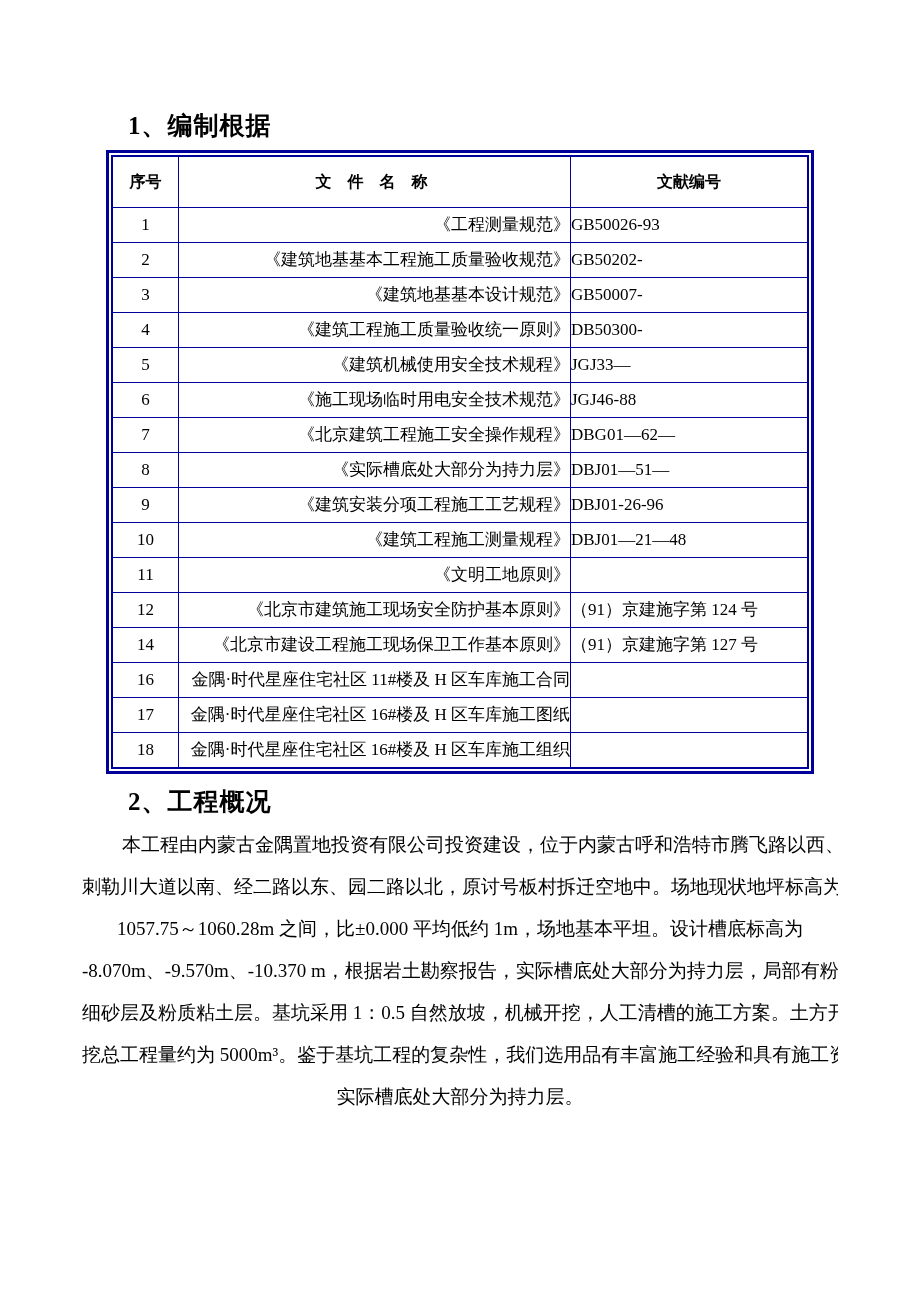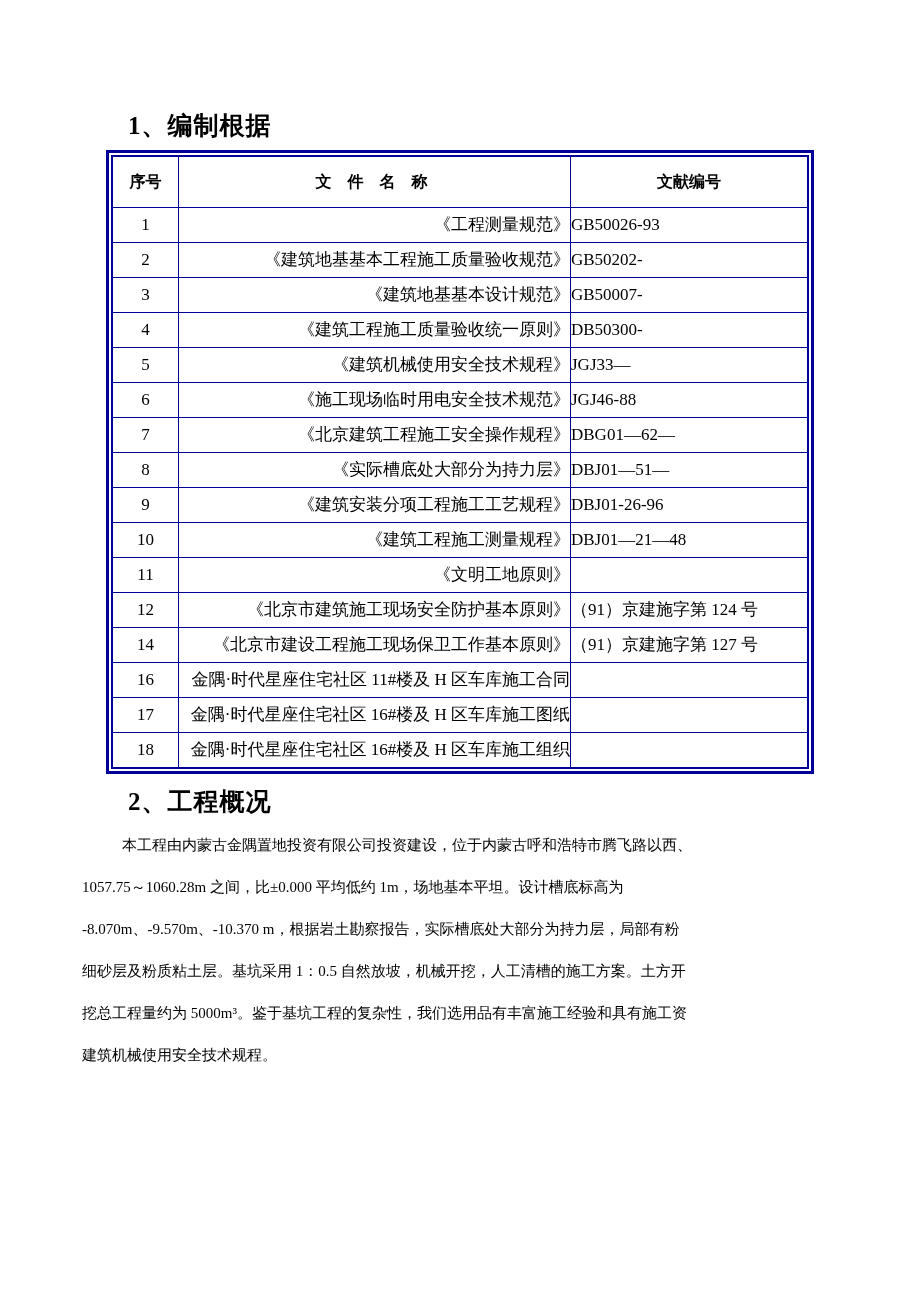--- a/index.html
+++ b/index.html
@@ -59,21 +59,22 @@
     text-align: center;
   }
   table.basis-table th.h-name { letter-spacing: 6px; }
   table.basis-table td { height: 34px; }
   td.cell-no   { text-align: center; }
   td.cell-name { padding-left: 13px; text-align: right; }
   td.cell-code { padding-left: 9px; }
 
   .overview {
     margin: 10px 82px 0 82px;
-    font-size: 15px;
+    font-size: 19px;
+    text-align: center;
   }
   .ov-line {
     line-height: 42px;
     height: 42px;
     white-space: nowrap;
     overflow: hidden;
   }
   .ov-first { text-indent: 40px; }
 </style>
 </head>
@@ -179,20 +180,21 @@
         </tr>
       </tbody>
         </table>
     </div>
   </div>
 
   <div class="section-heading heading-2">2、工程概况</div>
 
   <div class="overview">
     <div class="ov-line ov-first">本工程由内蒙古金隅置地投资有限公司投资建设，位于内蒙古呼和浩特市腾飞路以西、</div>
+    <div class="ov-line">刺勒川大道以南、经二路以东、园二路以北，原讨号板村拆迁空地中。场地现状地坪标高为</div>
     <div class="ov-line">1057.75～1060.28m 之间，比±0.000 平均低约 1m，场地基本平坦。设计槽底标高为</div>
     <div class="ov-line">-8.070m、-9.570m、-10.370 m，根据岩土勘察报告，实际槽底处大部分为持力层，局部有粉</div>
     <div class="ov-line">细砂层及粉质粘土层。基坑采用 1：0.5 自然放坡，机械开挖，人工清槽的施工方案。土方开</div>
     <div class="ov-line">挖总工程量约为 5000m³。鉴于基坑工程的复杂性，我们选用品有丰富施工经验和具有施工资</div>
-    <div class="ov-line">建筑机械使用安全技术规程。</div>
+    <div class="ov-line">实际槽底处大部分为持力层。</div>
   </div>
 
 </div>
 
 </body></html>

